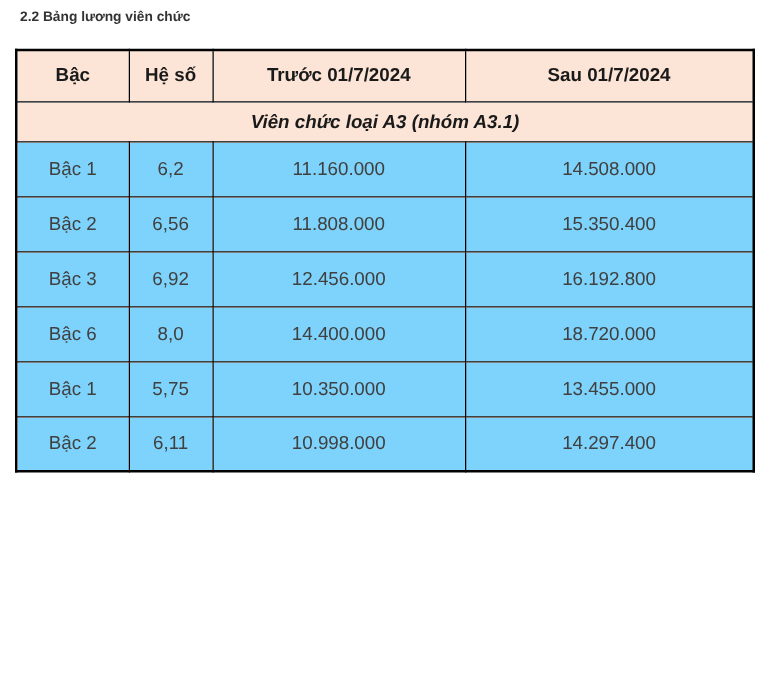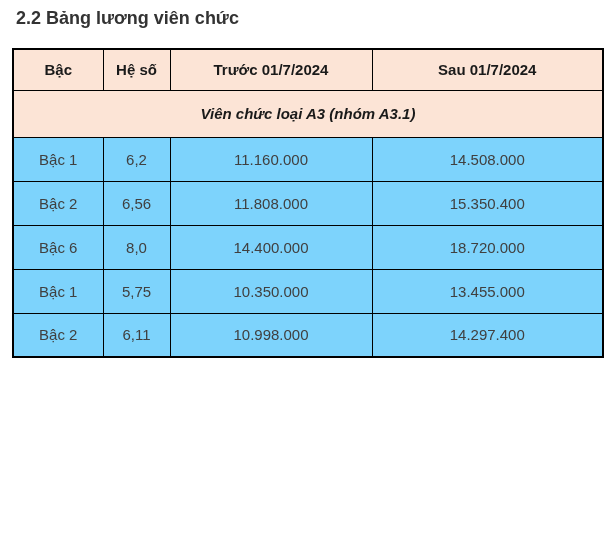--- a/index.html
+++ b/index.html
@@ -12,21 +12,21 @@
   *{box-sizing:border-box;}
   html,body{margin:0;padding:0;}
   body{
     width:607px;height:554px;
     background:#ffffff;
     font-family:"Liberation Sans", sans-serif;
     overflow:hidden;
   }
   .title{
     margin:8px 0 0 16px;
-    font-size:18px;
+    font-size:11px;
     font-weight:bold;
     color:var(--title-color);
   }
   table.salary-table{
     border-collapse:collapse;
     table-layout:fixed;
     width:590px;
     margin:19px 0 0 12px;
     border:2px solid var(--border-color);
   }
@@ -39,21 +39,21 @@
     padding:0 4px;
     overflow:hidden;
   }
   .salary-table thead th{
     height:41px;
     background:var(--header-bg);
     font-weight:bold;
     color:var(--head-color);
   }
   .salary-table tr.section-row td{
-    height:47px;
+    height:32px;
     background:var(--header-bg);
     font-weight:bold;
     font-style:italic;
     color:var(--head-color);
   }
   .salary-table tbody tr.data-row td{
     height:44px;
     color:var(--data-color);
     font-weight:normal;
     background:#7dd3fc;
@@ -94,20 +94,26 @@
           <td>11.160.000</td>
           <td>14.508.000</td>
         </tr>
         <tr class="data-row">
           <td>Bậc 2</td>
           <td>6,56</td>
           <td>11.808.000</td>
           <td>15.350.400</td>
         </tr>
         <tr class="data-row">
+          <td>Bậc 3</td>
+          <td>6,92</td>
+          <td>12.456.000</td>
+          <td>16.192.800</td>
+        </tr>
+        <tr class="data-row">
           <td>Bậc 6</td>
           <td>8,0</td>
           <td>14.400.000</td>
           <td>18.720.000</td>
         </tr>
         <tr class="data-row">
           <td>Bậc 1</td>
           <td>5,75</td>
           <td>10.350.000</td>
           <td>13.455.000</td>

